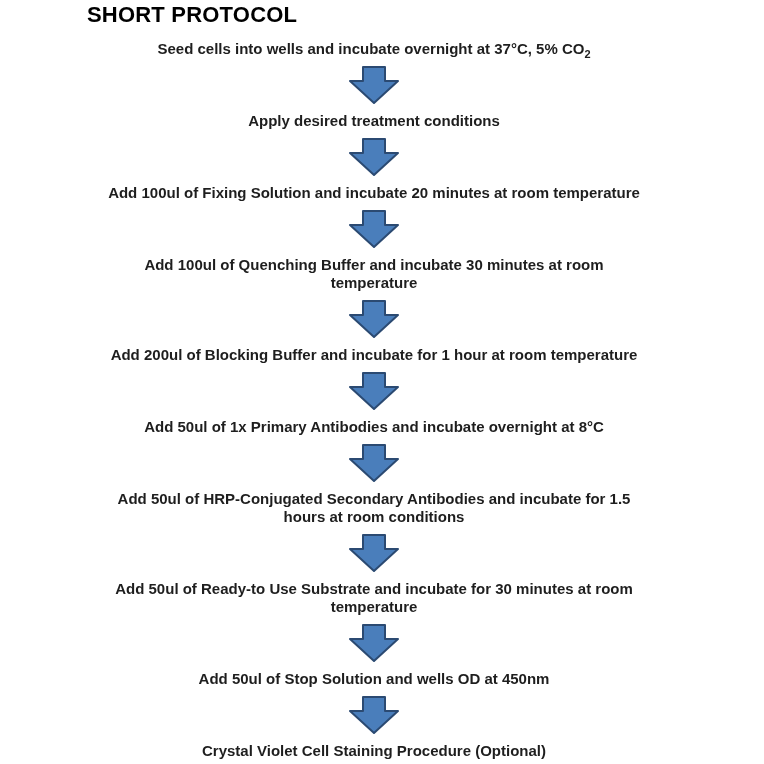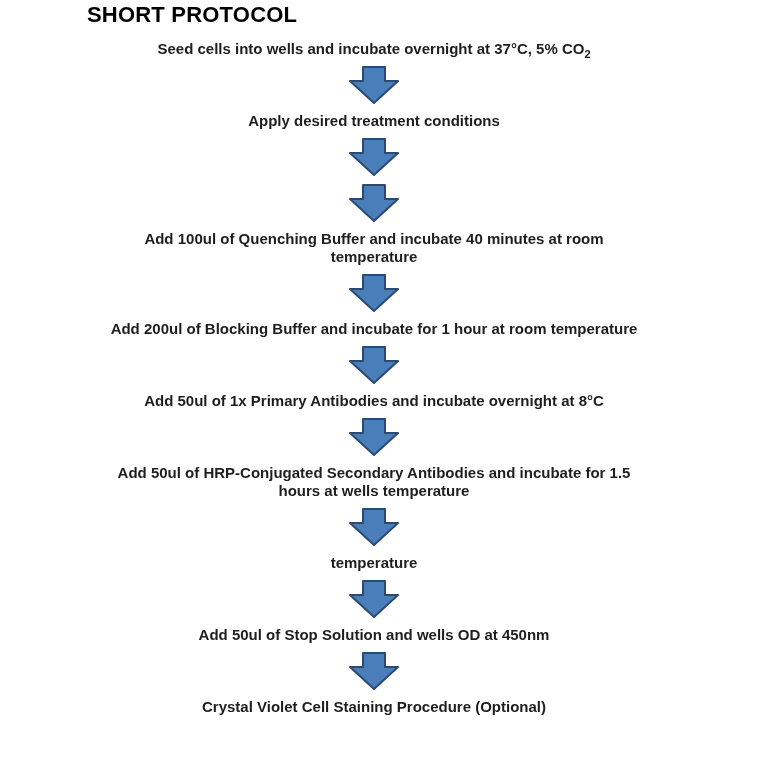--- a/index.html
+++ b/index.html
@@ -77,27 +77,30 @@
       </svg>
     </div>
     <div class="step-text">
       <span class="line">Apply desired treatment conditions</span>
     </div>
     <div class="arrow-wrap">
       <svg viewBox="0 0 50 38">
         <polygon points="14,1 36,1 36,15 49,15 25,37 1,15 14,15" fill="#4a7ebb" stroke="#2b4a72" stroke-width="2" stroke-linejoin="round"></polygon>
       </svg>
     </div>
+    <div class="step-text">
+      <span class="line">Add 100ul of Fixing Solution and incubate 20 minutes at room temperature</span>
+    </div>
     <div class="arrow-wrap">
       <svg viewBox="0 0 50 38">
         <polygon points="14,1 36,1 36,15 49,15 25,37 1,15 14,15" fill="#4a7ebb" stroke="#2b4a72" stroke-width="2" stroke-linejoin="round"></polygon>
       </svg>
     </div>
     <div class="step-text">
-      <span class="line">Add 100ul of Quenching Buffer and incubate 40 minutes at room</span>
+      <span class="line">Add 100ul of Quenching Buffer and incubate 30 minutes at room</span>
       <span class="line">temperature</span>
     </div>
     <div class="arrow-wrap">
       <svg viewBox="0 0 50 38">
         <polygon points="14,1 36,1 36,15 49,15 25,37 1,15 14,15" fill="#4a7ebb" stroke="#2b4a72" stroke-width="2" stroke-linejoin="round"></polygon>
       </svg>
     </div>
     <div class="step-text">
       <span class="line">Add 200ul of Blocking Buffer and incubate for 1 hour at room temperature</span>
     </div>
@@ -109,28 +112,29 @@
     <div class="step-text">
       <span class="line">Add 50ul of 1x Primary Antibodies and incubate overnight at 8°C</span>
     </div>
     <div class="arrow-wrap">
       <svg viewBox="0 0 50 38">
         <polygon points="14,1 36,1 36,15 49,15 25,37 1,15 14,15" fill="#4a7ebb" stroke="#2b4a72" stroke-width="2" stroke-linejoin="round"></polygon>
       </svg>
     </div>
     <div class="step-text">
       <span class="line">Add 50ul of HRP-Conjugated Secondary Antibodies and incubate for 1.5</span>
-      <span class="line">hours at wells temperature</span>
+      <span class="line">hours at room conditions</span>
     </div>
     <div class="arrow-wrap">
       <svg viewBox="0 0 50 38">
         <polygon points="14,1 36,1 36,15 49,15 25,37 1,15 14,15" fill="#4a7ebb" stroke="#2b4a72" stroke-width="2" stroke-linejoin="round"></polygon>
       </svg>
     </div>
     <div class="step-text">
+      <span class="line">Add 50ul of Ready-to Use Substrate and incubate for 30 minutes at room</span>
       <span class="line">temperature</span>
     </div>
     <div class="arrow-wrap">
       <svg viewBox="0 0 50 38">
         <polygon points="14,1 36,1 36,15 49,15 25,37 1,15 14,15" fill="#4a7ebb" stroke="#2b4a72" stroke-width="2" stroke-linejoin="round"></polygon>
       </svg>
     </div>
     <div class="step-text">
       <span class="line">Add 50ul of Stop Solution and wells OD at 450nm</span>
     </div>

